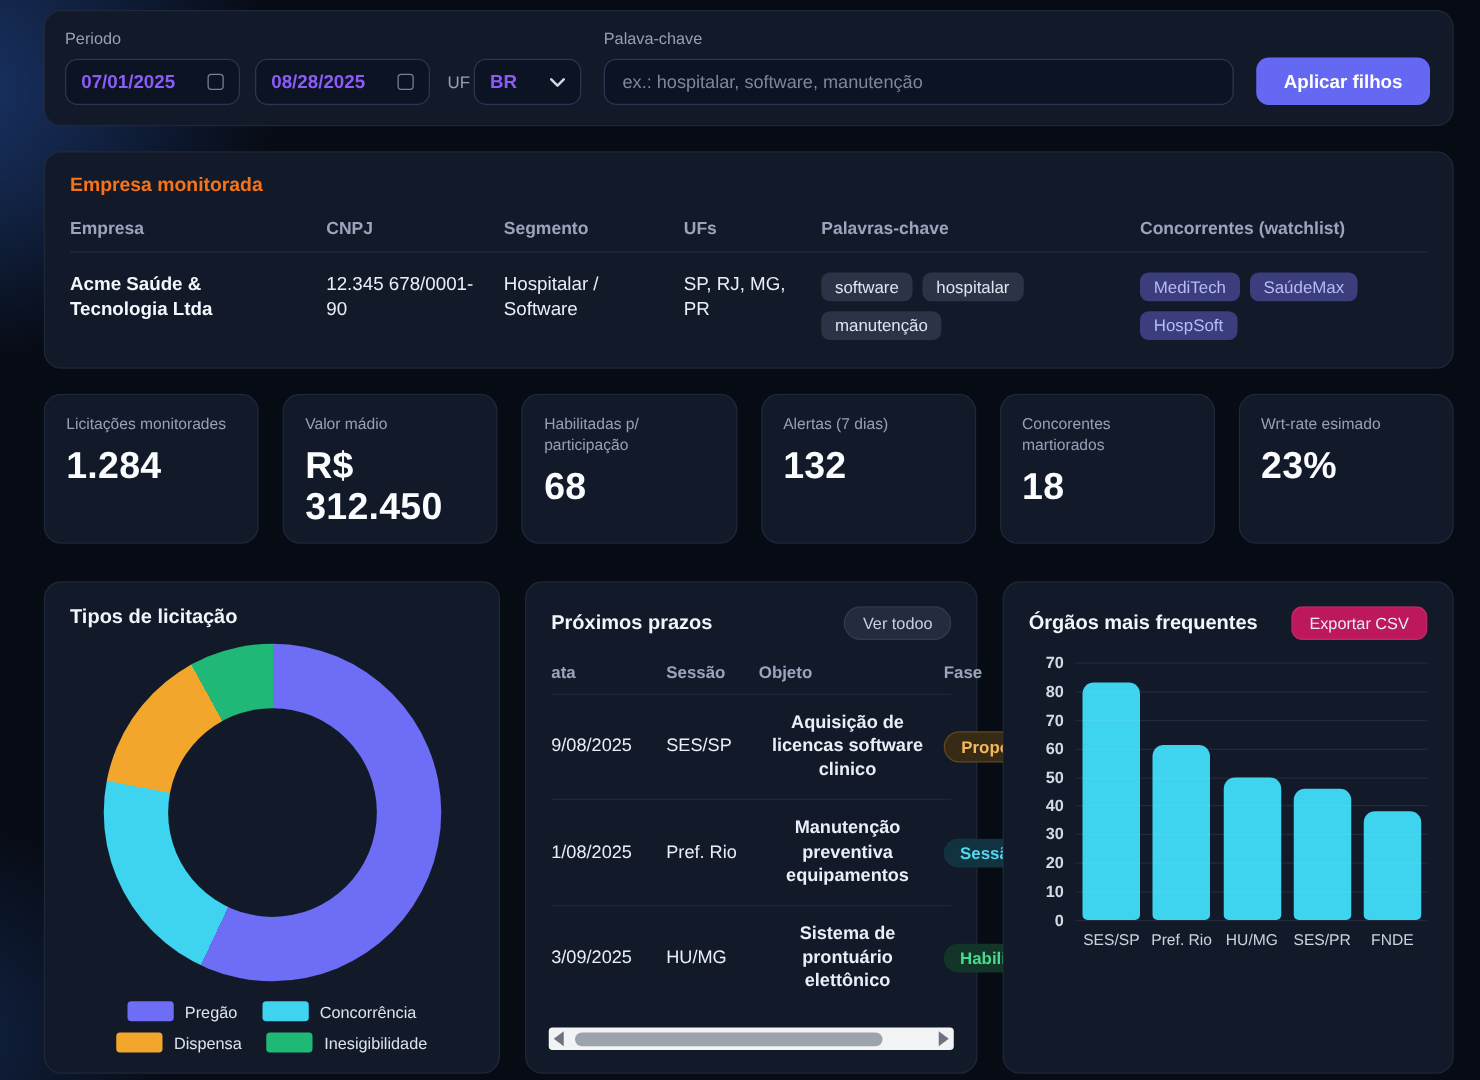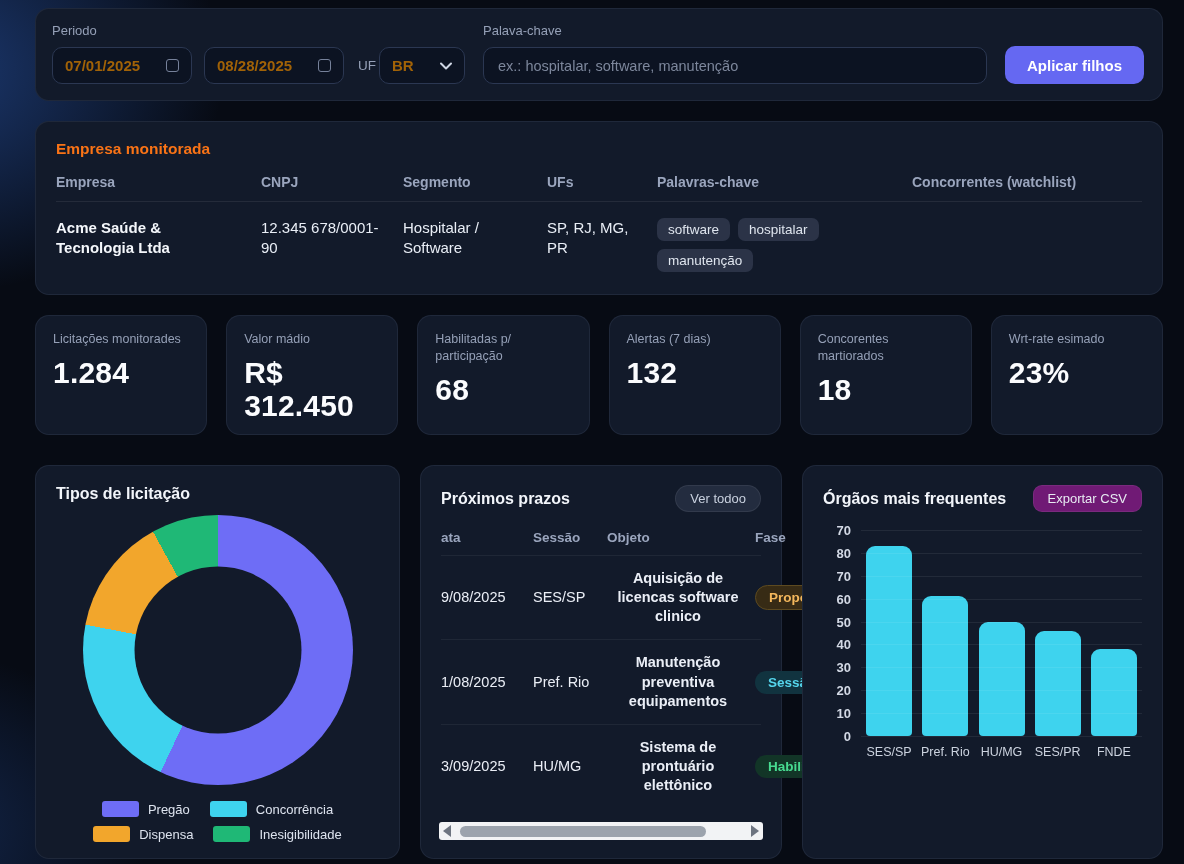--- a/index.html
+++ b/index.html
@@ -20,21 +20,21 @@
   }
 
   
   .filter-bar { display:flex; align-items:center; gap:18px; padding:14px 18px 16px 16px; margin-bottom:20px; }
   .fg { display:flex; flex-direction:column; gap:9px; }
   .fg-label { font-size:13px; color:#95a0b7; }
   .period-row { display:flex; align-items:center; gap:12px; }
   .input-box {
     display:flex; align-items:center; justify-content:space-between;
     background:#0c1322; border:1px solid #2b3752; border-radius:10px;
-    height:37px; padding:0 12px; font-size:15px; font-weight:700; color:#a16207;
+    height:37px; padding:0 12px; font-size:15px; font-weight:700; color:#8b5cf6;
   }
   .date-box { width:140px; }
   .cal-icon { width:13px; height:13px; border:1.6px solid #76819a; border-radius:3px; }
   .uf-wrap { display:flex; align-items:center; gap:3px; margin-left:2px; }
   .uf-label { font-size:13.5px; color:#95a0b7; }
   .select-box { width:86px; cursor:pointer; }
   .chev svg { display:block; }
   .kw-group { flex:1; }
   .kw-input {
     width:100%; height:37px; background:#0c1322; border:1px solid #2b3752;
@@ -73,21 +73,21 @@
   
   .bottom-row { display:grid; grid-template-columns:365px 362px 1fr; gap:20px; }
   .bottom-row .card { height:394px; padding:19px 20px; position:relative; }
   .card-head { display:flex; align-items:center; justify-content:space-between; margin-bottom:12px; }
   .card-title { font-size:16px; font-weight:700; color:#f2f5fa; }
   .pill-btn {
     background:#232c3f; border:1px solid rgba(255,255,255,0.07); color:#c9d1df;
     font-size:13px; padding:5px 14px; border-radius:999px; cursor:pointer;
     font-family:"Liberation Sans", sans-serif;
   }
-  .pill-btn.square { border-radius:9px; background:#701a75; color:#e7ebf2; }
+  .pill-btn.square { border-radius:9px; background:#be185d; color:#e7ebf2; }
 
   
   .donut-wrap { display:flex; justify-content:center; margin-top:10px; }
   .donut { width:270px; height:270px; border-radius:50%; position:relative; }
   .donut-hole { position:absolute; left:50%; top:50%; transform:translate(-50%,-50%);
     width:167px; height:167px; border-radius:50%; background:#121a2a; }
   .legend { display:flex; flex-wrap:wrap; justify-content:center; column-gap:20px; row-gap:9px; margin-top:16px;align-items:center; }
   .legend-item { display:flex; align-items:center; gap:9px; font-size:13px; color:#dde3ee; }
   .legend-swatch { width:37px; height:16px; border-radius:3px; }
 
@@ -175,20 +175,25 @@
     </div>
     <div class="company-grid company-vals">
       <span class="vcell name">Acme Saúde &amp; Tecnologia Ltda</span>
       <span class="vcell">12.345 678/0001-90</span>
       <span class="vcell">Hospitalar / Software</span>
       <span class="vcell">SP, RJ, MG, PR</span>
       <div class="chip-wrap" id="kw-chips">
           <span class="chip">software</span>
           <span class="chip">hospitalar</span>
           <span class="chip">manutenção</span>
+        </div>
+      <div class="chip-wrap" id="comp-chips">
+          <span class="chip purple">MediTech</span>
+          <span class="chip purple">SaúdeMax</span>
+          <span class="chip purple">HospSoft</span>
         </div>
     </div>
   </section>
 
   <section class="kpi-row" id="kpi-row">
       <div class="card kpi-card">
         <div class="kpi-label">Licitações monitorades</div>
         <div class="kpi-value">1.284</div>
       </div>
       <div class="card kpi-card">

